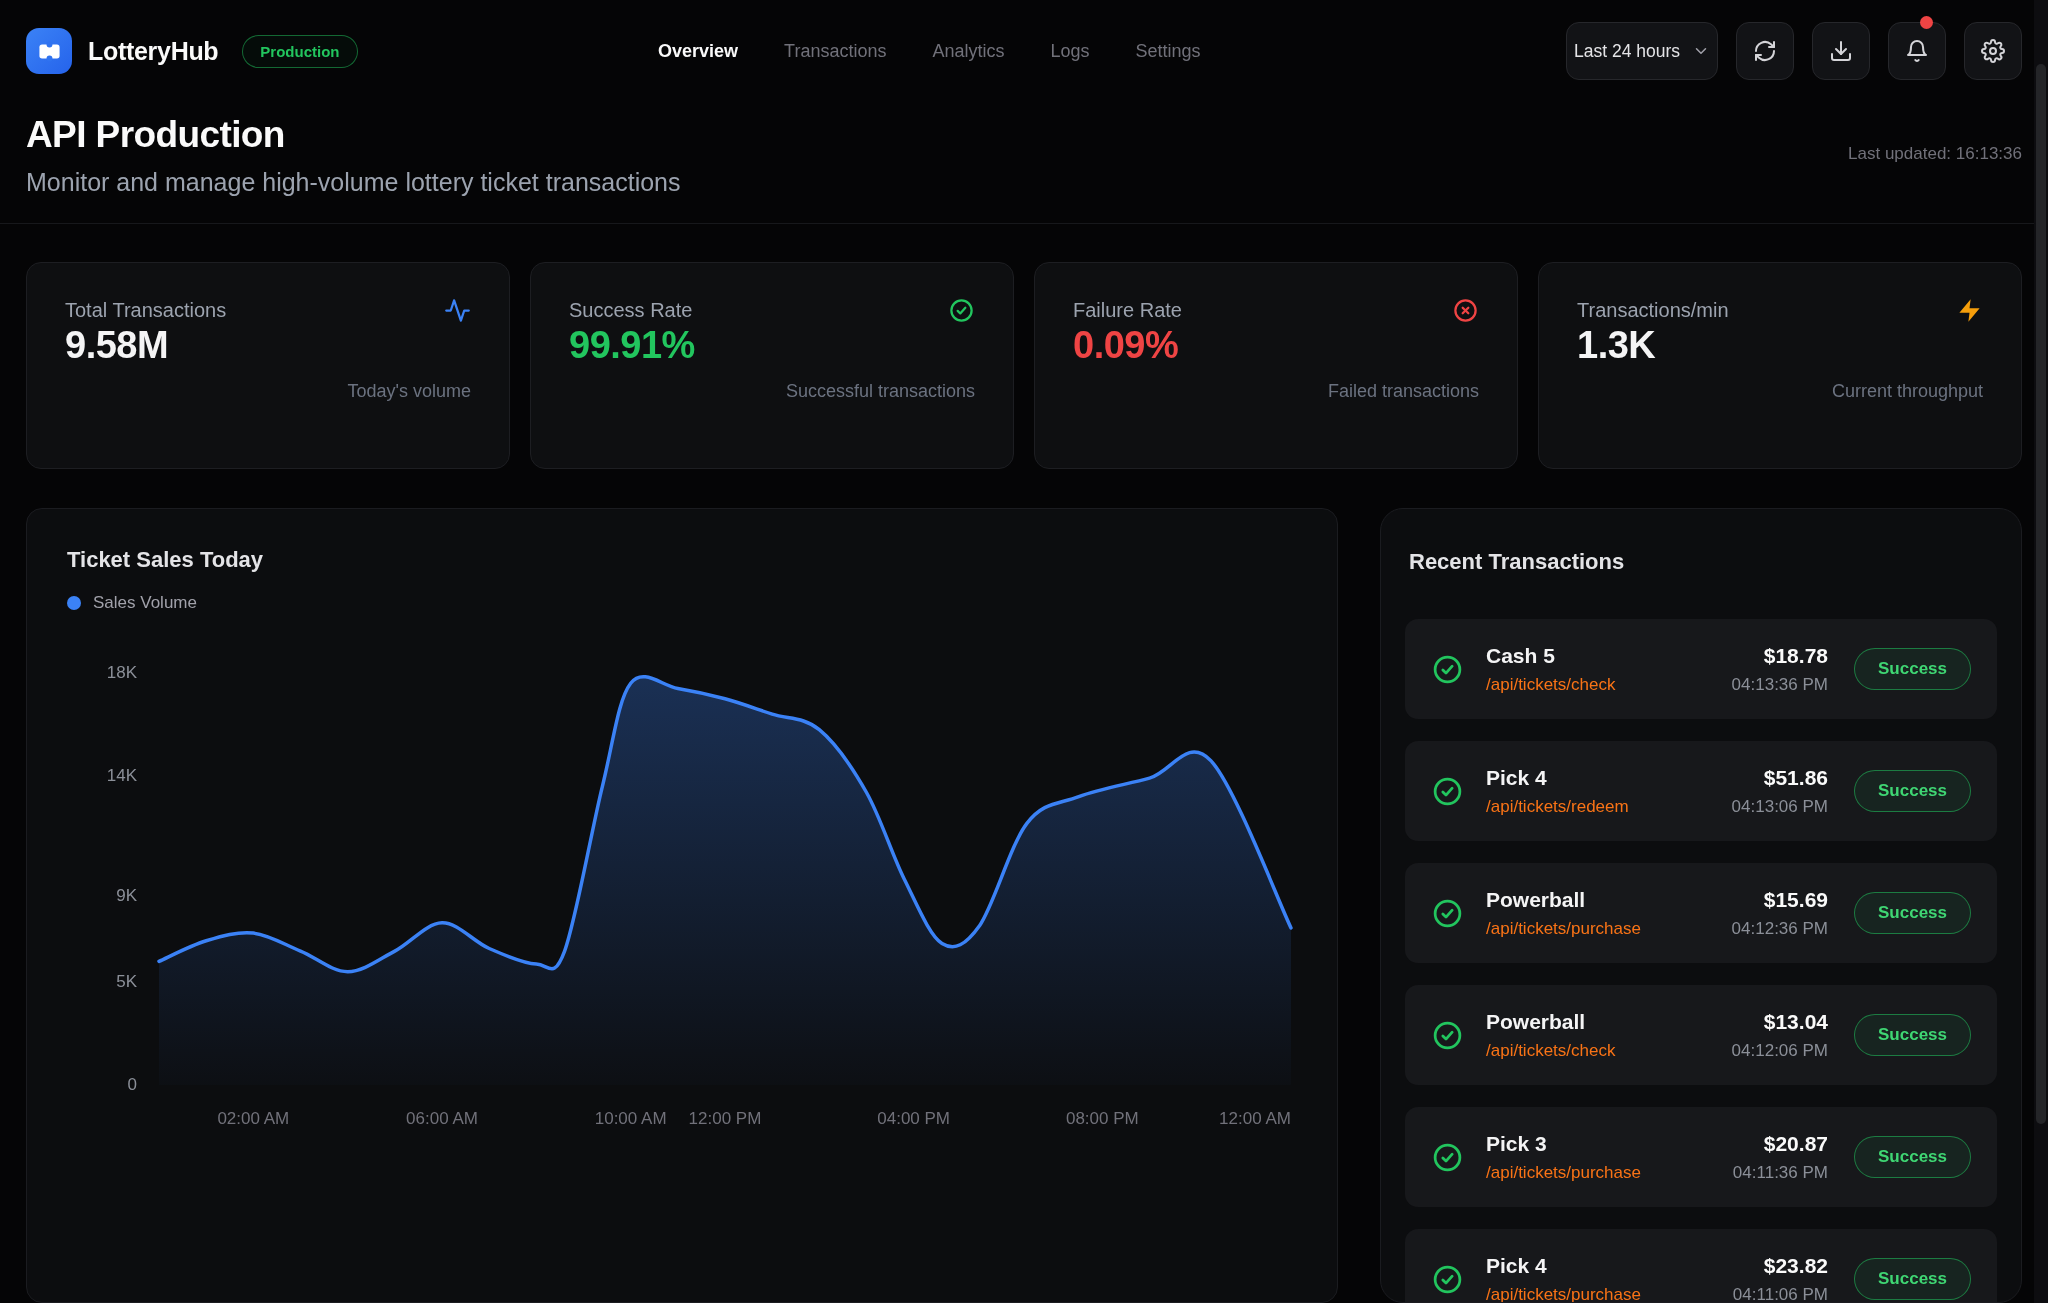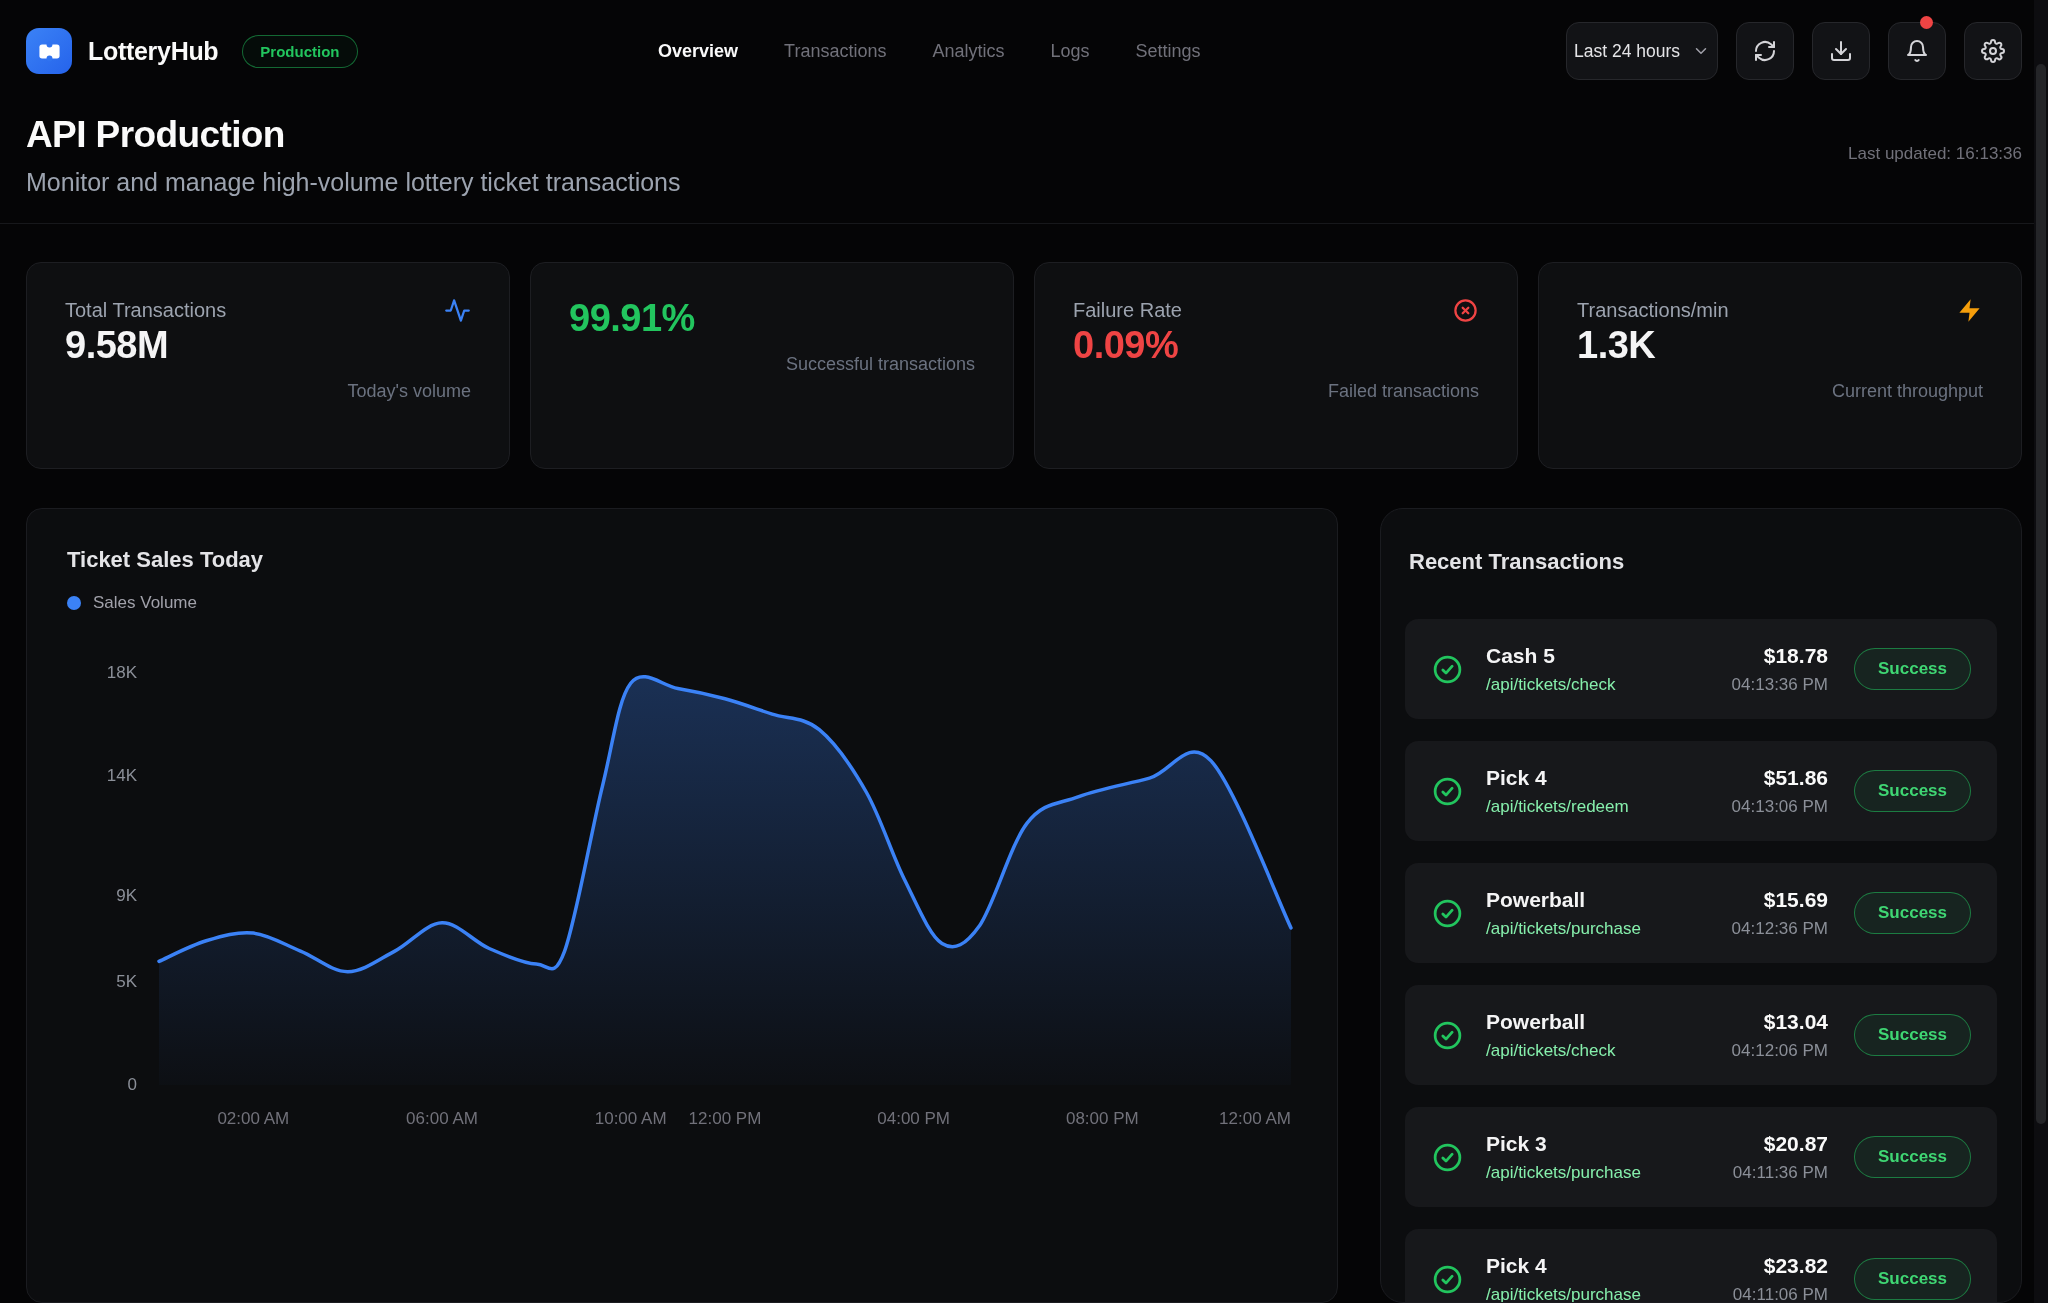--- a/index.html
+++ b/index.html
@@ -58,21 +58,21 @@
 
   
   .tx-panel { position:absolute; top:508px; left:1380px; width:642px; height:795px; background:#0c0d0f; border:1px solid #1b1c20; border-radius:23px; overflow:hidden; }
   .tx-title { position:absolute; top:40px; left:28px; font-size:22px; font-weight:600; color:#e4e4e7; }
   .tx-list { position:absolute; top:110px; left:24px; right:24px; display:flex; flex-direction:column; gap:22px; }
   .tx-row { height:100px; background:#17181b; border-radius:13px; display:flex; align-items:center; padding:0 26px; cursor:pointer; }
   .tx-check { display:flex; }
   .tx-check svg { width:33px; height:33px; color:#22c55e; }
   .tx-main { margin-left:22px; flex:1; min-width:0; }
   .tx-game { font-size:21px; font-weight:600; color:#f4f4f5; }
-  .tx-path { margin-top:7px; font-size:17px; color:#86efac; }
+  .tx-path { margin-top:7px; font-size:17px; color:#f97316; }
   .tx-right { text-align:right; margin-right:26px; }
   .tx-amount { font-size:21px; font-weight:600; color:#fafafa; }
   .tx-time { margin-top:7px; font-size:17px; color:#8b8f98; }
   .tx-badge { font-size:17px; font-weight:600; border:1.5px solid rgba(34,197,94,.55); background:rgba(34,197,94,.07); border-radius:999px; padding:10px 23px; }
 
   
   .scroll-track { position:absolute; top:0; right:0; width:14px; height:1303px; background:#0d0d10; }
   .scroll-thumb { position:absolute; top:64px; right:2px; width:10px; height:1060px; border-radius:6px; background:#242528; cursor:pointer; }
 </style>
 </head>
@@ -160,20 +160,29 @@
        <span class="stat-icon" style="color:#3b82f6;display:flex">
           <svg viewBox="0 0 24 24" fill="none" stroke="currentColor" stroke-width="2" stroke-linecap="round" stroke-linejoin="round">
             <path d="M22 12h-4l-3 9L9 3l-3 9H2"></path>
           </svg>
         </span>
      </div>
      <div class="stat-value" style="color:#f4f4f5">9.58M</div>
      <div class="stat-sub">Today's volume</div>
     </div>
     <div class="stat-card">
+      <div class="stat-head">
+       <span class="stat-label">Success Rate</span>
+       <span class="stat-icon" style="color:#22c55e;display:flex">
+          <svg viewBox="0 0 24 24" fill="none" stroke="currentColor" stroke-width="2" stroke-linecap="round" stroke-linejoin="round">
+            <circle cx="12" cy="12" r="9"></circle>
+            <path d="m8.6 12.3 2.3 2.3 4.5-5"></path>
+          </svg>
+        </span>
+     </div>
      <div class="stat-value" style="color:#22c55e">99.91%</div>
      <div class="stat-sub">Successful transactions</div>
     </div>
     <div class="stat-card">
       <div class="stat-head">
        <span class="stat-label">Failure Rate</span>
        <span class="stat-icon" style="color:#ef4444;display:flex">
           <svg viewBox="0 0 24 24" fill="none" stroke="currentColor" stroke-width="2" stroke-linecap="round" stroke-linejoin="round">
             <circle cx="12" cy="12" r="9"></circle>
             <path d="m9.5 9.5 5 5"></path>

